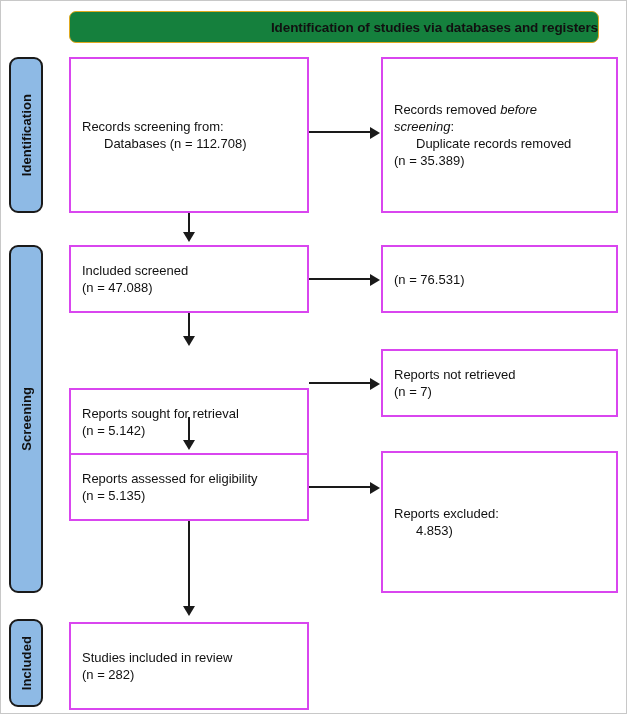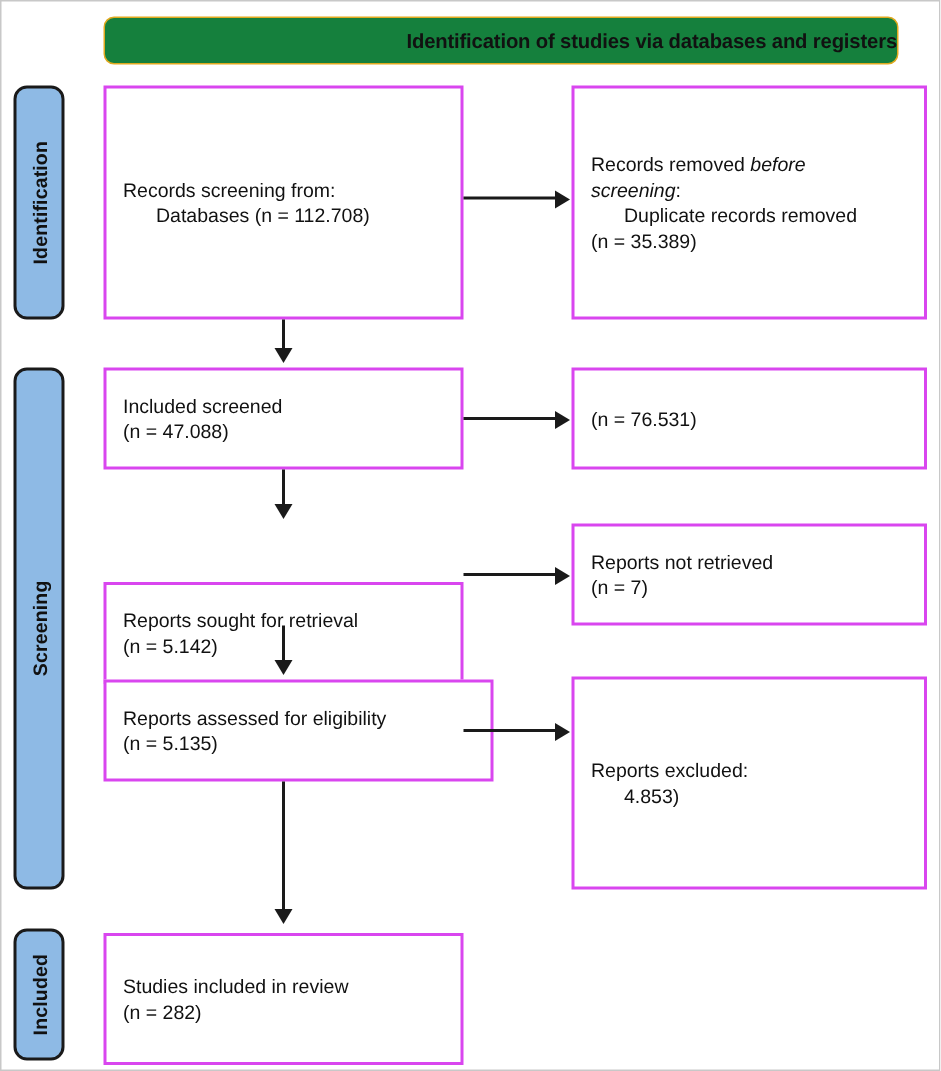--- a/index.html
+++ b/index.html
@@ -88,21 +88,21 @@
   .flow-box .line.indent { padding-left: 22px; text-indent: 0; }
   .flow-box .line .ital { font-style: italic; }
 
   
   #box-records-identified   { left: 68px;  top: 56px;  width: 240px; height: 156px; }
   #box-records-removed      { left: 380px; top: 56px;  width: 237px; height: 156px; }
   #box-records-screened     { left: 68px;  top: 244px; width: 240px; height: 68px;  }
   #box-records-excluded     { left: 380px; top: 244px; width: 237px; height: 68px;  }
   #box-reports-sought       { left: 68px;  top: 348px; width: 240px; height: 68px; margin-top: 39px;  }
   #box-reports-not-retrieved{ left: 380px; top: 348px; width: 237px; height: 68px;  }
-  #box-reports-assessed     { left: 68px;  top: 452px; width: 260px; height: 68px;  }
+  #box-reports-assessed     { left: 68px;  top: 452px; width: 240px; height: 68px;  }
   #box-reports-excluded     { left: 380px; top: 450px; width: 237px; height: 142px; }
   #box-studies-included     { left: 68px;  top: 621px; width: 240px; height: 88px;  }
   .conn-line-v {
     position: absolute;
     width: 2px;
     background: #1a1a1a;
   }
   .conn-line-h {
     position: absolute;
     height: 2px;

